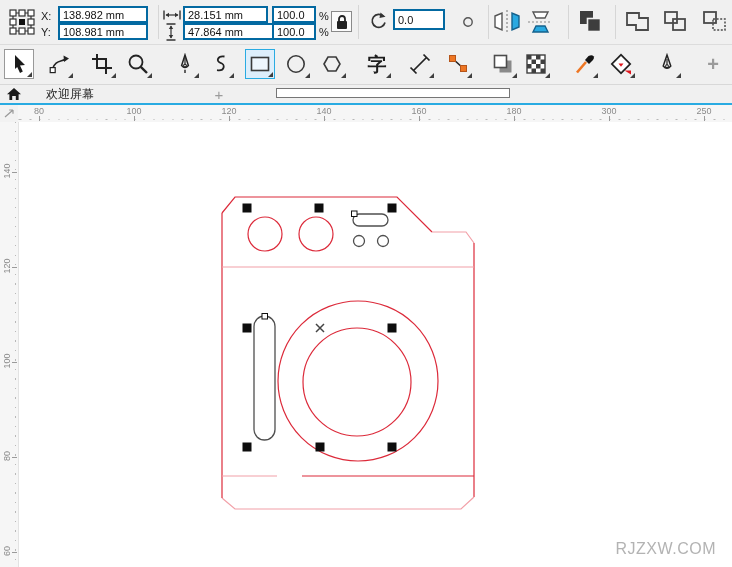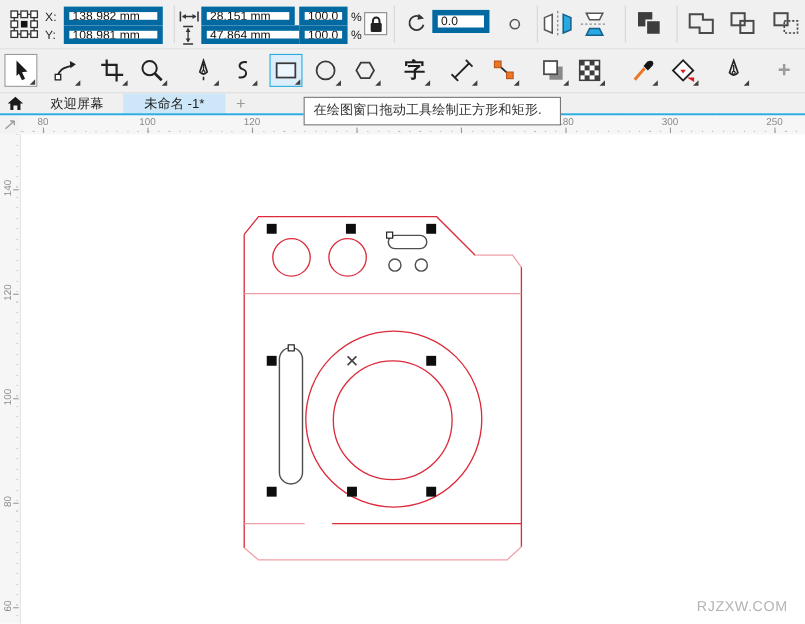--- a/index.html
+++ b/index.html
@@ -1,21 +1,21 @@
 <!DOCTYPE html>
 <html><head>
 <meta charset="utf-8">
 <style>
   html,body{margin:0;padding:0;}
   body{width:732px;height:567px;position:relative;overflow:hidden;
        font-family:"Liberation Sans",sans-serif;background:#fff;color:#1a1a1a;}
   
   .propbar{position:absolute;left:0;top:0;width:732px;height:44px;background:#f0f0f0;border-bottom:1px solid #dcdcdc;}
   .propbar .lab{position:absolute;font-size:11px;color:#222;}
-  .inp{position:absolute;height:17px;background:#fff;border:5px solid #0369a1;font-size:11px;
+  .inp{position:absolute;height:17px;background:#fff;border:2px solid #0369a1;font-size:11px;
        font-family:"Liberation Sans",sans-serif;padding:0 3px;box-sizing:border-box;color:#111;}
   .vdiv{position:absolute;width:1px;background:#d6d6d6;}
   .ibtn{position:absolute;display:flex;align-items:center;justify-content:center;}
   
   .toolbox{position:absolute;left:0;top:45px;width:732px;height:39px;background:#f0f0f0;border-bottom:1px solid #d8d8d8;}
   .tool{position:absolute;top:4px;width:30px;height:30px;display:flex;align-items:center;justify-content:center;box-sizing:border-box;}
   .tool .fly{position:absolute;right:1px;bottom:1px;width:0;height:0;border-left:5px solid transparent;border-bottom:5px solid #3f3f3f;}
   .tool.selected{background:#fff;border:1px solid #999;}
   .tool.active{background:#ddeefb;border:1px solid #29abe2;}
   
@@ -36,21 +36,21 @@
   .vtick{position:absolute;right:1px;width:5px;height:1px;background:#9a9a9a;}
   
   .canvas{position:absolute;left:19px;top:122px;width:713px;height:445px;background:#fff;}
   .drawsvg{position:absolute;left:0;top:0;z-index:2;}
   
   .tooltip{position:absolute;left:276px;top:88px;width:234px;background:#fff;border:1px solid #767676;
            box-sizing:border-box;padding:3px 8px 5px 8px;z-index:10;}
   .tooltip .tt-title{font-size:12px;font-weight:bold;color:#101010;line-height:17px;}
   .tooltip .tt-desc{font-size:12px;color:#333;line-height:16px;white-space:nowrap;}
   
-  .watermark{position:absolute;right:16px;bottom:9px;font-size:13px;color:#b3b3b3;letter-spacing:.5px;z-index:3;}
+  .watermark{position:absolute;right:16px;bottom:9px;font-size:16px;color:#b3b3b3;letter-spacing:.5px;z-index:3;}
 </style>
 </head>
 <body>
 
 <div class="propbar">
   <span class="ibtn" style="left:9px;top:9px">
     <svg width="26" height="26" viewBox="0 0 26 26">
       <g fill="#fff" stroke="#333" stroke-width="1.2">
         <rect x="1" y="1" width="6" height="6"></rect>
           <rect x="10" y="1" width="6" height="6"></rect>
@@ -294,23 +294,20 @@
 </div>
 
 <div class="tabbar">
   <span class="ibtn" style="left:5px;top:1px">
     <svg width="18" height="15" viewBox="0 0 18 15">
       <path d="M2 8.2 L9 2 L16 8.2 H13.6 V14 H10.8 V10 H7.2 V14 H4.4 V8.2 Z" fill="#1b1b1b"></path>
     </svg>
   </span>
   <div class="tab" style="left:28px;width:84px">
     <span>欢迎屏幕</span>
-  </div>
-  <div class="tab" style="left:112px;width:93px;background:#cde7f9">
-    <span>未命名 -1*</span>
   </div>
   <div class="tab" style="left:208px;width:22px;color:#9b9b9b;font-size:15px">
     <span>+</span>
   </div>
 </div>
 <div class="accentline"></div>
 
 <div class="corner">
   <svg width="12" height="11" viewBox="0 0 12 11">
     <path d="M2 9 L10 2 M10 2 H6.2 M10 2 V5.8" fill="none" stroke="#999" stroke-width="1.2"></path>
@@ -382,16 +379,15 @@
     <rect x="242.5" y="323.5" width="9" height="9"></rect>
     <rect x="387.5" y="323.5" width="9" height="9"></rect>
     <rect x="242.5" y="442.5" width="9" height="9"></rect>
     <rect x="315.5" y="442.5" width="9" height="9"></rect>
     <rect x="387.5" y="442.5" width="9" height="9"></rect>
   </g>
   <path d="M316 324 L324 332 M324 324 L316 332" stroke="#444" stroke-width="1.5"></path>
 </svg>
 
 <div class="tooltip">
-  <div class="tt-desc">在绘图窗口拖动工具绘制正方形和矩形.</div>
 </div>
 
 <div class="watermark">RJZXW.COM</div>
 
 </body></html>

